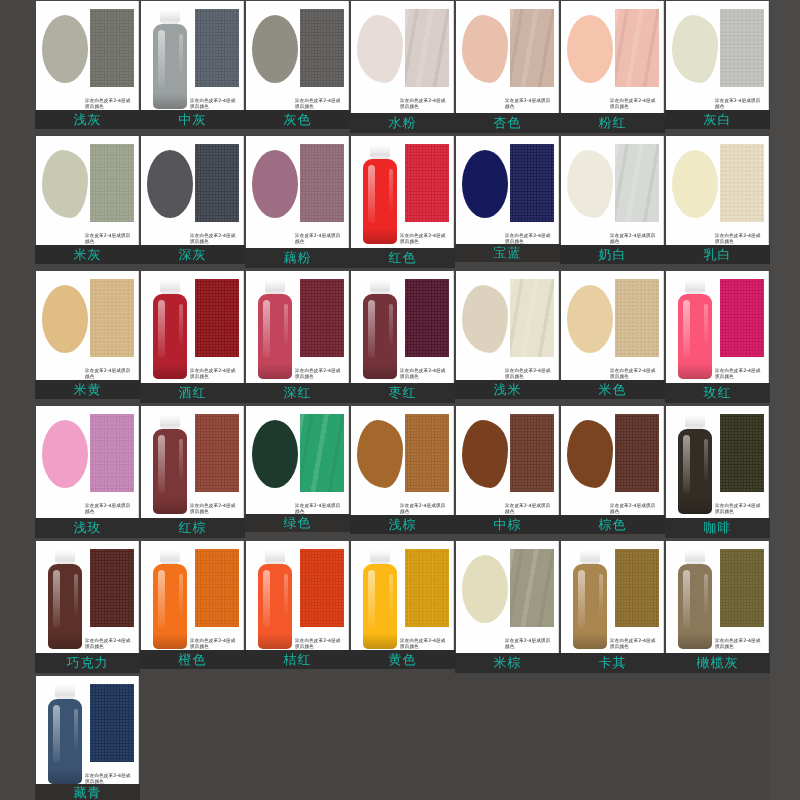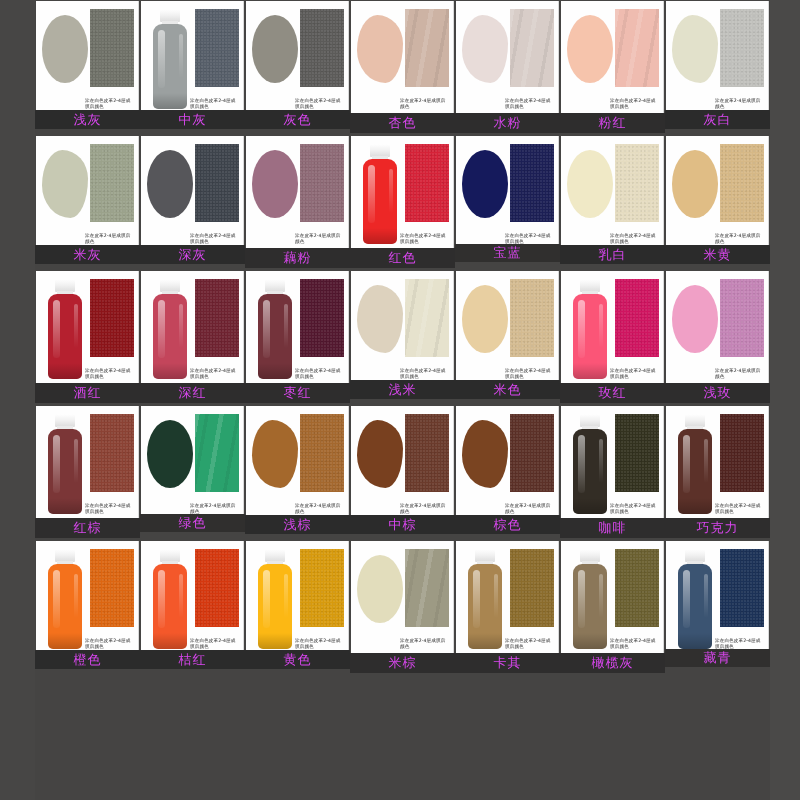--- a/index.html
+++ b/index.html
@@ -115,21 +115,21 @@
     text-align:left;
     letter-spacing:.1px;
     white-space:normal;
   }
   
   .labelbar{
     position:absolute;
     left:0; bottom:6px;
     width:105px; height:19px;
     background:#2b2b2b;
-    color:#d946ef;
+    color:#14b8a6;
     display:flex;align-items:center;justify-content:center;
     font-size:13px;
     letter-spacing:1px;
   }
   .g2 .labelbar{bottom:2px;height:20px;background:#2e2d2d;}
   .g3 .labelbar{bottom:8px;height:18px;background:#302f2e;}
   
   #rightstrip{
     position:absolute;left:770px;top:0;width:30px;height:800px;background:#4a4948;
   }
@@ -182,42 +182,42 @@
           <div class="swatch ">
             <div class="fill" style="background: rgb(92, 91, 89);"></div>
             <div class="tex"></div>
           </div>
           <div class="caption">涂在白色皮革2-4层成膜后颜色</div>
         </div>
         <div class="labelbar">灰色</div>
       </div>
       <div class="cell g2">
         <div class="panel">
+          <div class="blob drip" style="background: rgb(232, 220, 217);"></div>
+          <div class="swatch silk">
+            <div class="fill" style="background: rgb(216, 205, 200);"></div>
+            <div class="tex"></div>
+          </div>
+          <div class="caption">涂在白色皮革2-4层成膜后颜色</div>
+        </div>
+        <div class="labelbar">水粉</div>
+      </div>
+      <div class="cell g2">
+        <div class="panel">
           <div class="blob drip" style="background: rgb(232, 192, 171);"></div>
           <div class="swatch silk">
             <div class="fill" style="background: rgb(205, 179, 164);"></div>
             <div class="tex"></div>
           </div>
           <div class="caption">涂在皮革2-4层成膜后颜色</div>
         </div>
         <div class="labelbar">杏色</div>
       </div>
       <div class="cell g2">
         <div class="panel">
-          <div class="blob drip" style="background: rgb(232, 220, 217);"></div>
-          <div class="swatch silk">
-            <div class="fill" style="background: rgb(216, 205, 200);"></div>
-            <div class="tex"></div>
-          </div>
-          <div class="caption">涂在白色皮革2-4层成膜后颜色</div>
-        </div>
-        <div class="labelbar">水粉</div>
-      </div>
-      <div class="cell g2">
-        <div class="panel">
           <div class="blob round" style="background: rgb(246, 196, 172);"></div>
           <div class="swatch silk">
             <div class="fill" style="background: rgb(239, 188, 176);"></div>
             <div class="tex"></div>
           </div>
           <div class="caption">涂在白色皮革2-4层成膜后颜色</div>
         </div>
         <div class="labelbar">粉红</div>
       </div>
       <div class="cell ">
@@ -287,20 +287,31 @@
       <div class="cell g3">
         <div class="panel">
           <div class="blob round" style="background: rgb(21, 26, 92);"></div>
           <div class="swatch ">
             <div class="fill" style="background: rgb(28, 31, 85);"></div>
             <div class="tex"></div>
           </div>
           <div class="caption">涂在白色皮革2-4层成膜后颜色</div>
         </div>
         <div class="labelbar">宝蓝</div>
+      </div>
+      <div class="cell ">
+        <div class="panel">
+          <div class="blob drip" style="background: rgb(238, 234, 219);"></div>
+          <div class="swatch silk">
+            <div class="fill" style="background: rgb(214, 217, 214);"></div>
+            <div class="tex"></div>
+          </div>
+          <div class="caption">涂在皮革2-4层成膜后颜色</div>
+        </div>
+        <div class="labelbar">奶白</div>
       </div>
       <div class="cell ">
         <div class="panel">
           <div class="blob round" style="background: rgb(240, 233, 198);"></div>
           <div class="swatch ">
             <div class="fill" style="background: rgb(229, 220, 192);"></div>
             <div class="tex"></div>
           </div>
           <div class="caption">涂在白色皮革2-4层成膜后颜色</div>
         </div>

